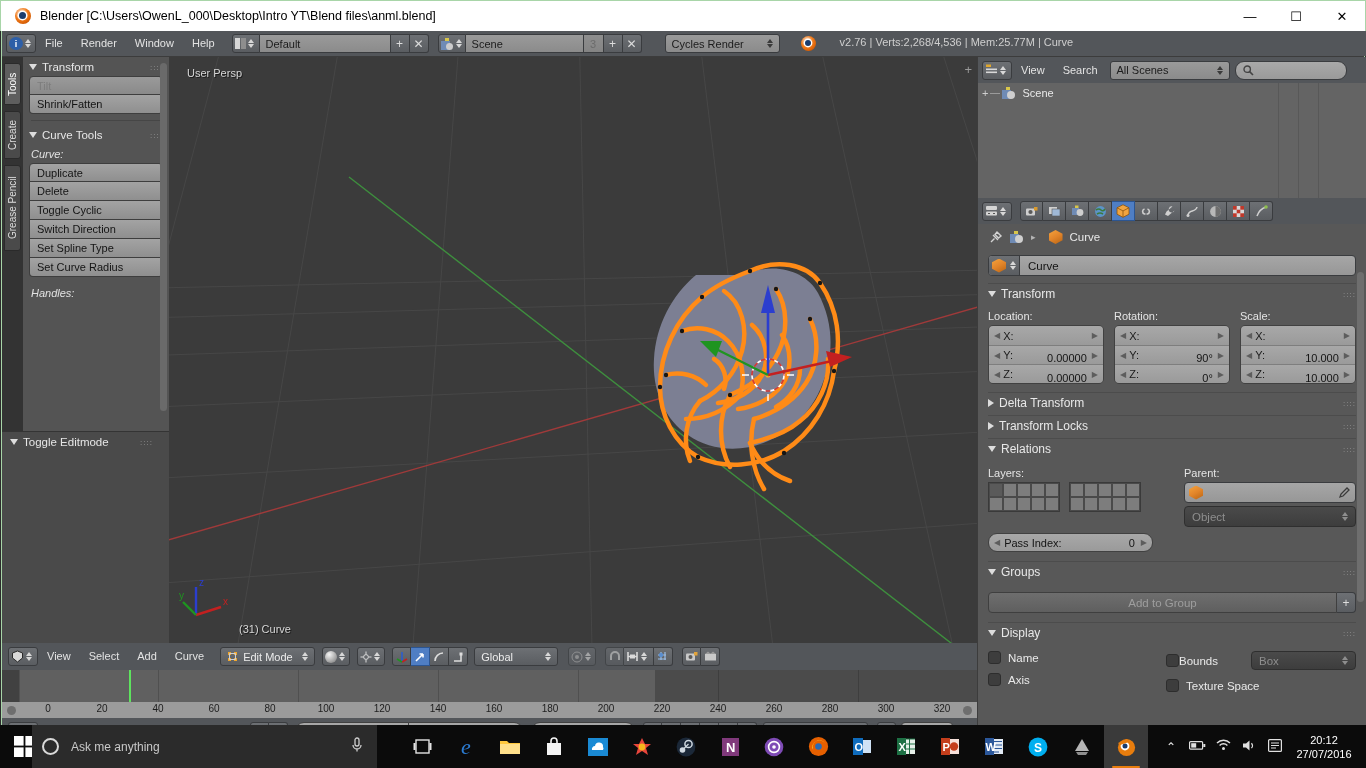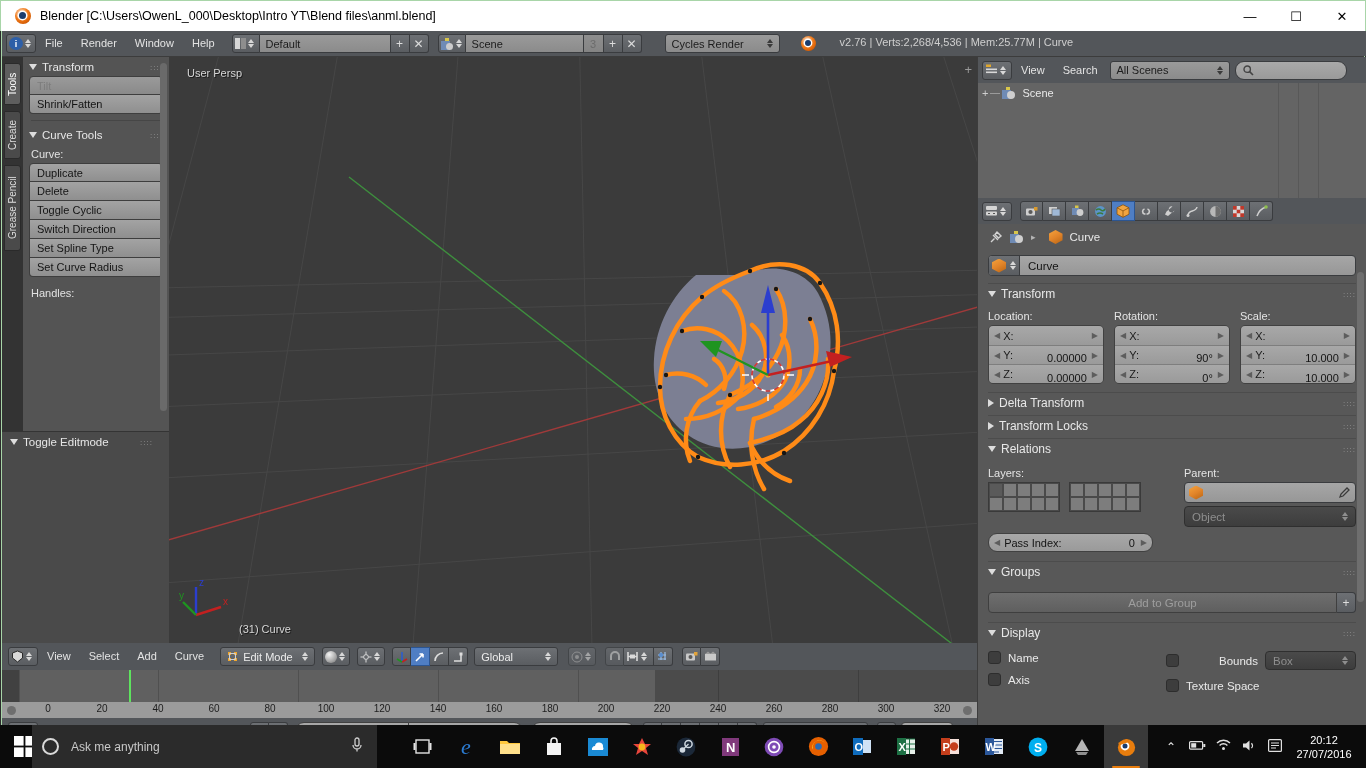--- a/index.html
+++ b/index.html
@@ -70,21 +70,21 @@
   .grip { margin-left:auto; color:#9a9a9a; font-size:8px; letter-spacing:1px; }
   .tbtn { margin:0 6px; height:19px; background:linear-gradient(#a3a3a3,#8f8f8f);
      border:1px solid #3e3e3e; color:#141414; font-size:11px; display:flex;
      align-items:center; padding-left:7px; }
   .tbtn.dis { color:#7d7d7d; background:linear-gradient(#9a9a9a,#8a8a8a); }
   .tgrp { margin-bottom:6px; }
   .tgrp .tbtn:first-child { border-radius:4px 4px 0 0; }
   .tgrp .tbtn:last-child { border-radius:0 0 4px 4px; }
   .tgrp .tbtn:only-child { border-radius:4px; }
   .tgrp .tbtn + .tbtn { border-top:none; }
-  .sublabel { color:#e2e2e2; font-size:11px; padding:4px 0 3px 8px; }
+  .sublabel { color:#e2e2e2; font-size:11px; padding:4px 0 3px 8px;font-style:italic; }
   .sep { height:1px; background:#464646; margin:4px 8px; }
   #tool-scroll { position:absolute; right:2px; top:6px; width:7px; height:348px;
      background:#6a6a6a; border-radius:4px; }
   #editmode-pnl { position:absolute; left:0; bottom:0; width:167px; height:212px;
      background:#4a4a4a; border-top:1px solid #343434; }
 
   
   #vpheader { position:absolute; left:0; top:612px; width:975px; height:27px;
      background:#53565a; display:flex; align-items:center; padding-left:6px; gap:0; }
 
@@ -983,21 +983,21 @@
           <div class="chkrow">
             <span class="chk"></span>
             <span>Name</span>
           </div>
           <div class="chkrow">
             <span class="chk"></span>
             <span>Axis</span>
           </div>
         </div>
         <div style="flex:1;display:flex;flex-direction:column;gap:9px;">
-          <div style="display:flex;align-items:center;gap:7px;text-align:right;">
+          <div style="display:flex;align-items:center;">
             <span class="chk"></span>
             <span style="color:#e9e9e9;font-size:11.5px;width:72px;">Bounds</span>
             <div class="dropdown dis" style="flex:1;justify-content:space-between;height:19px;">
               <span>Box</span>
               <span class="spin">
                   <i class="up" style="border-bottom-color:#8e8e8e;"></i>
                   <i class="dn" style="border-top-color:#8e8e8e;"></i>
                 </span>
             </div>
           </div>

